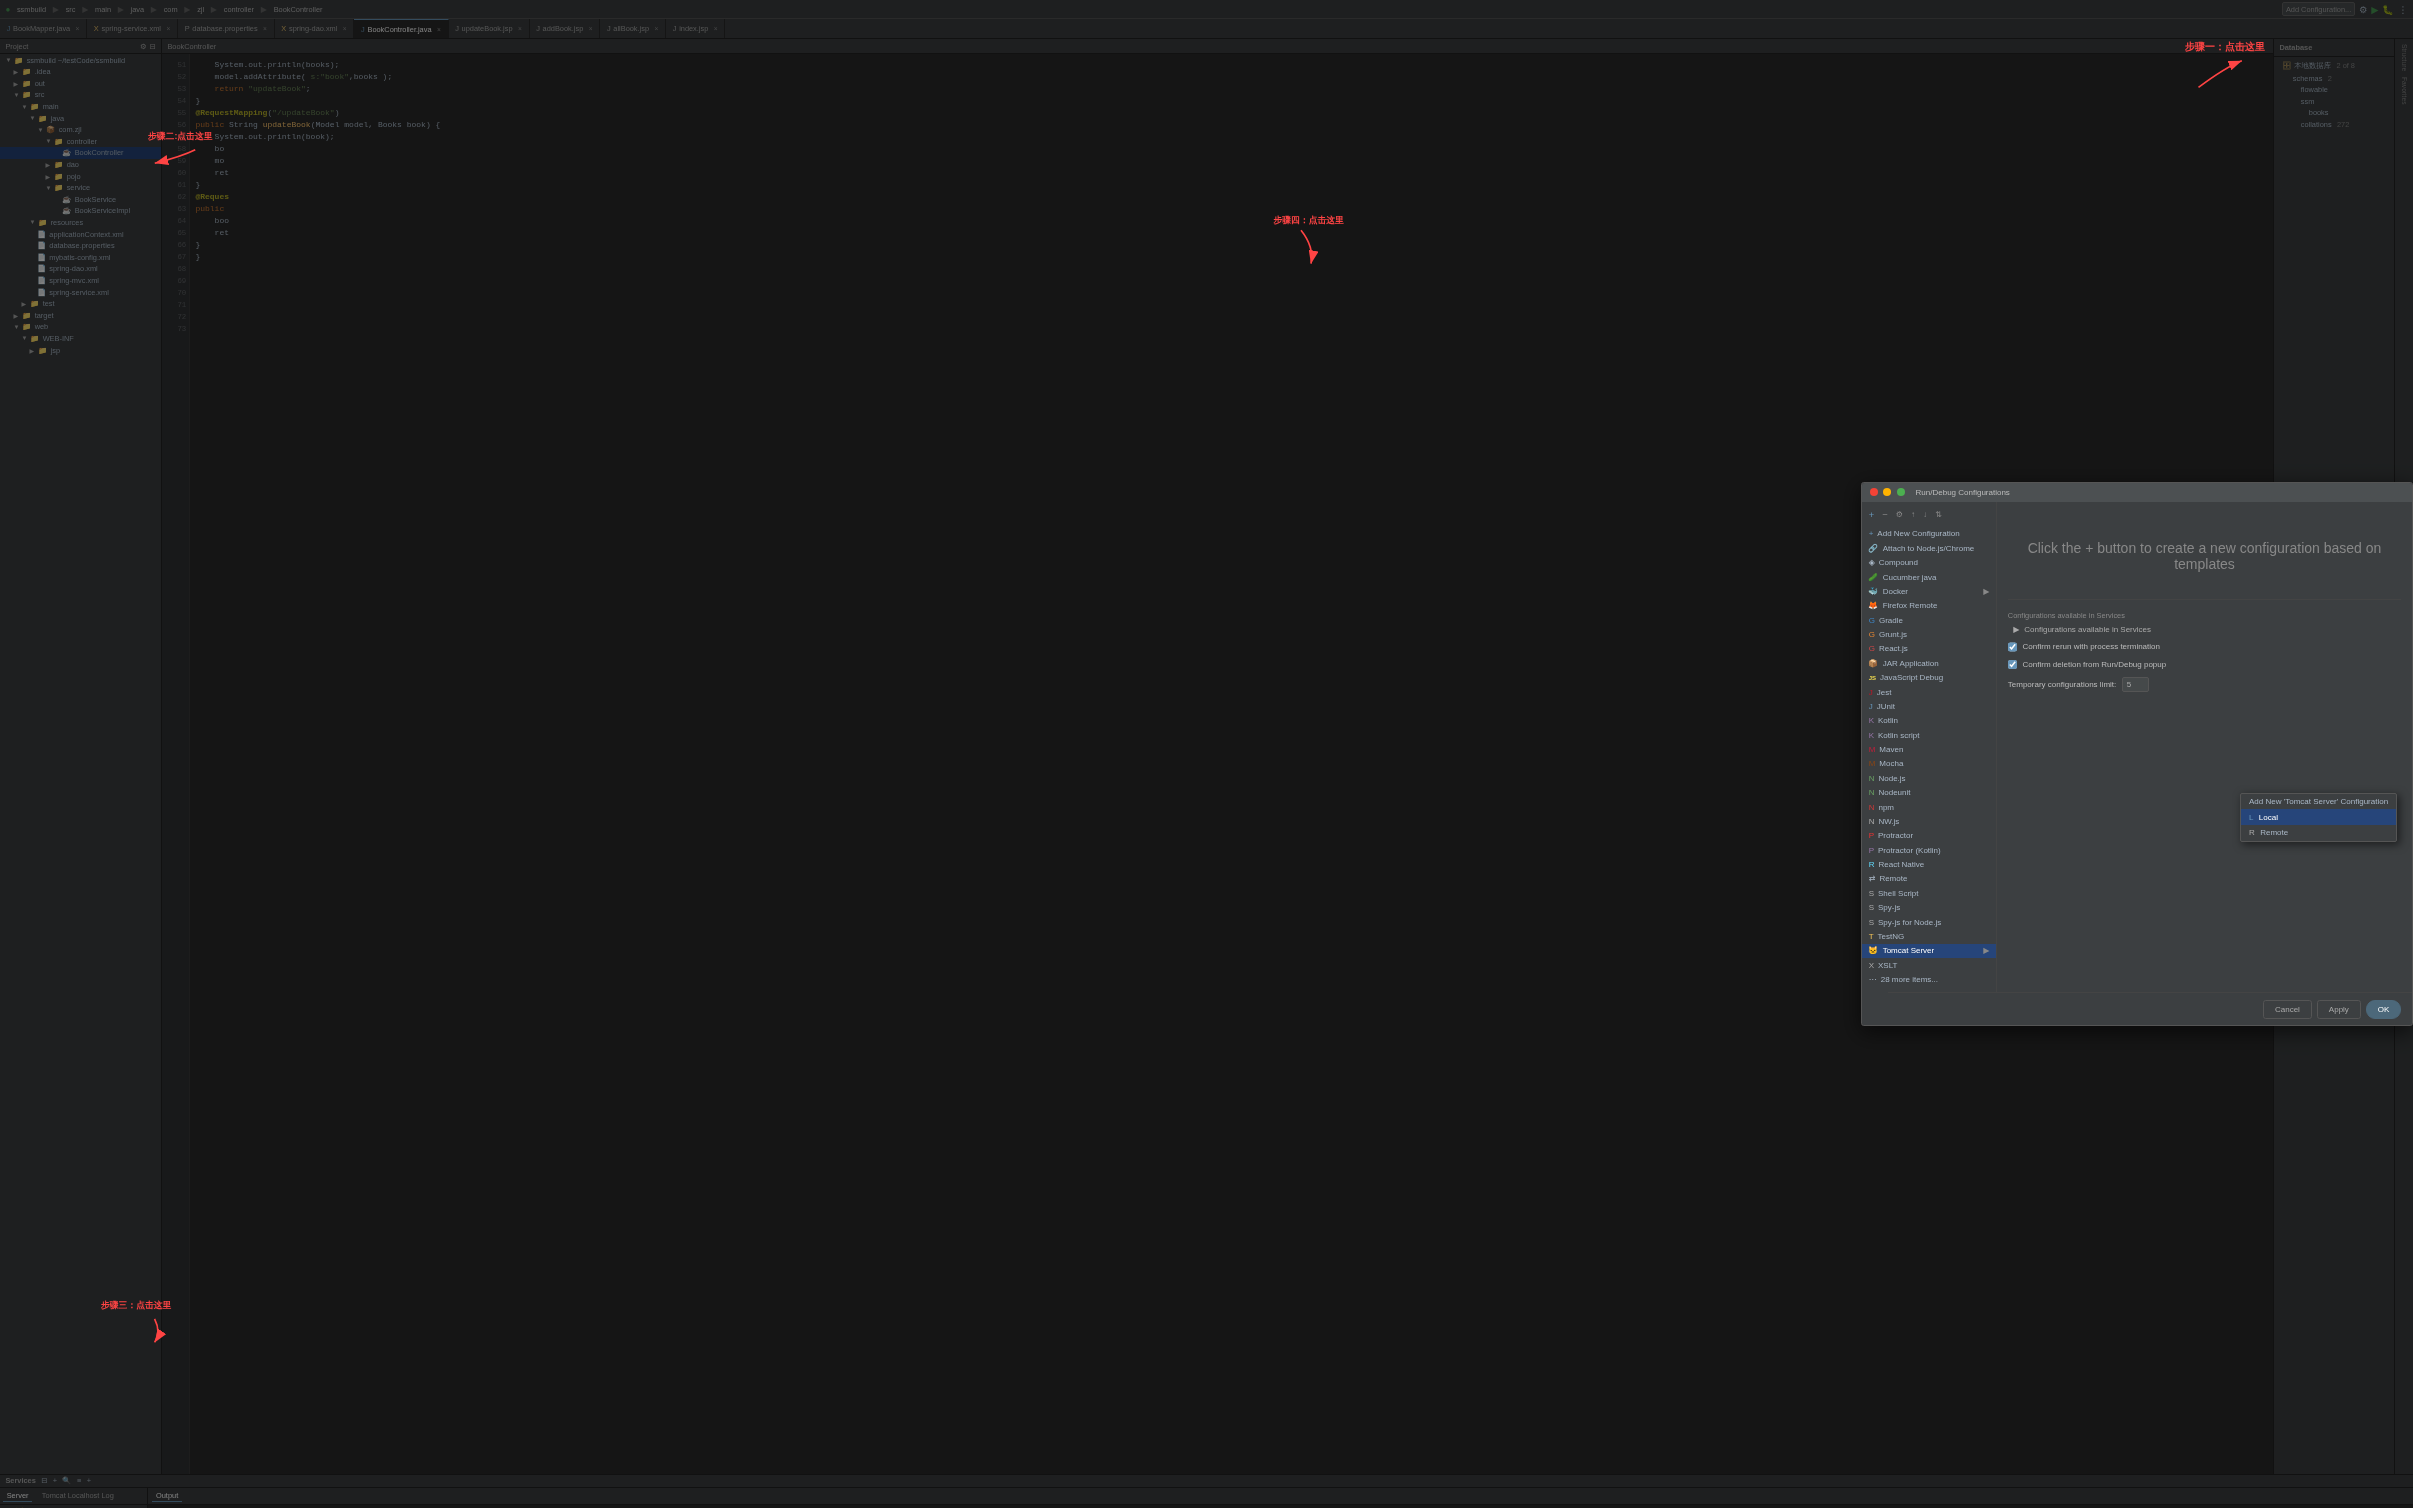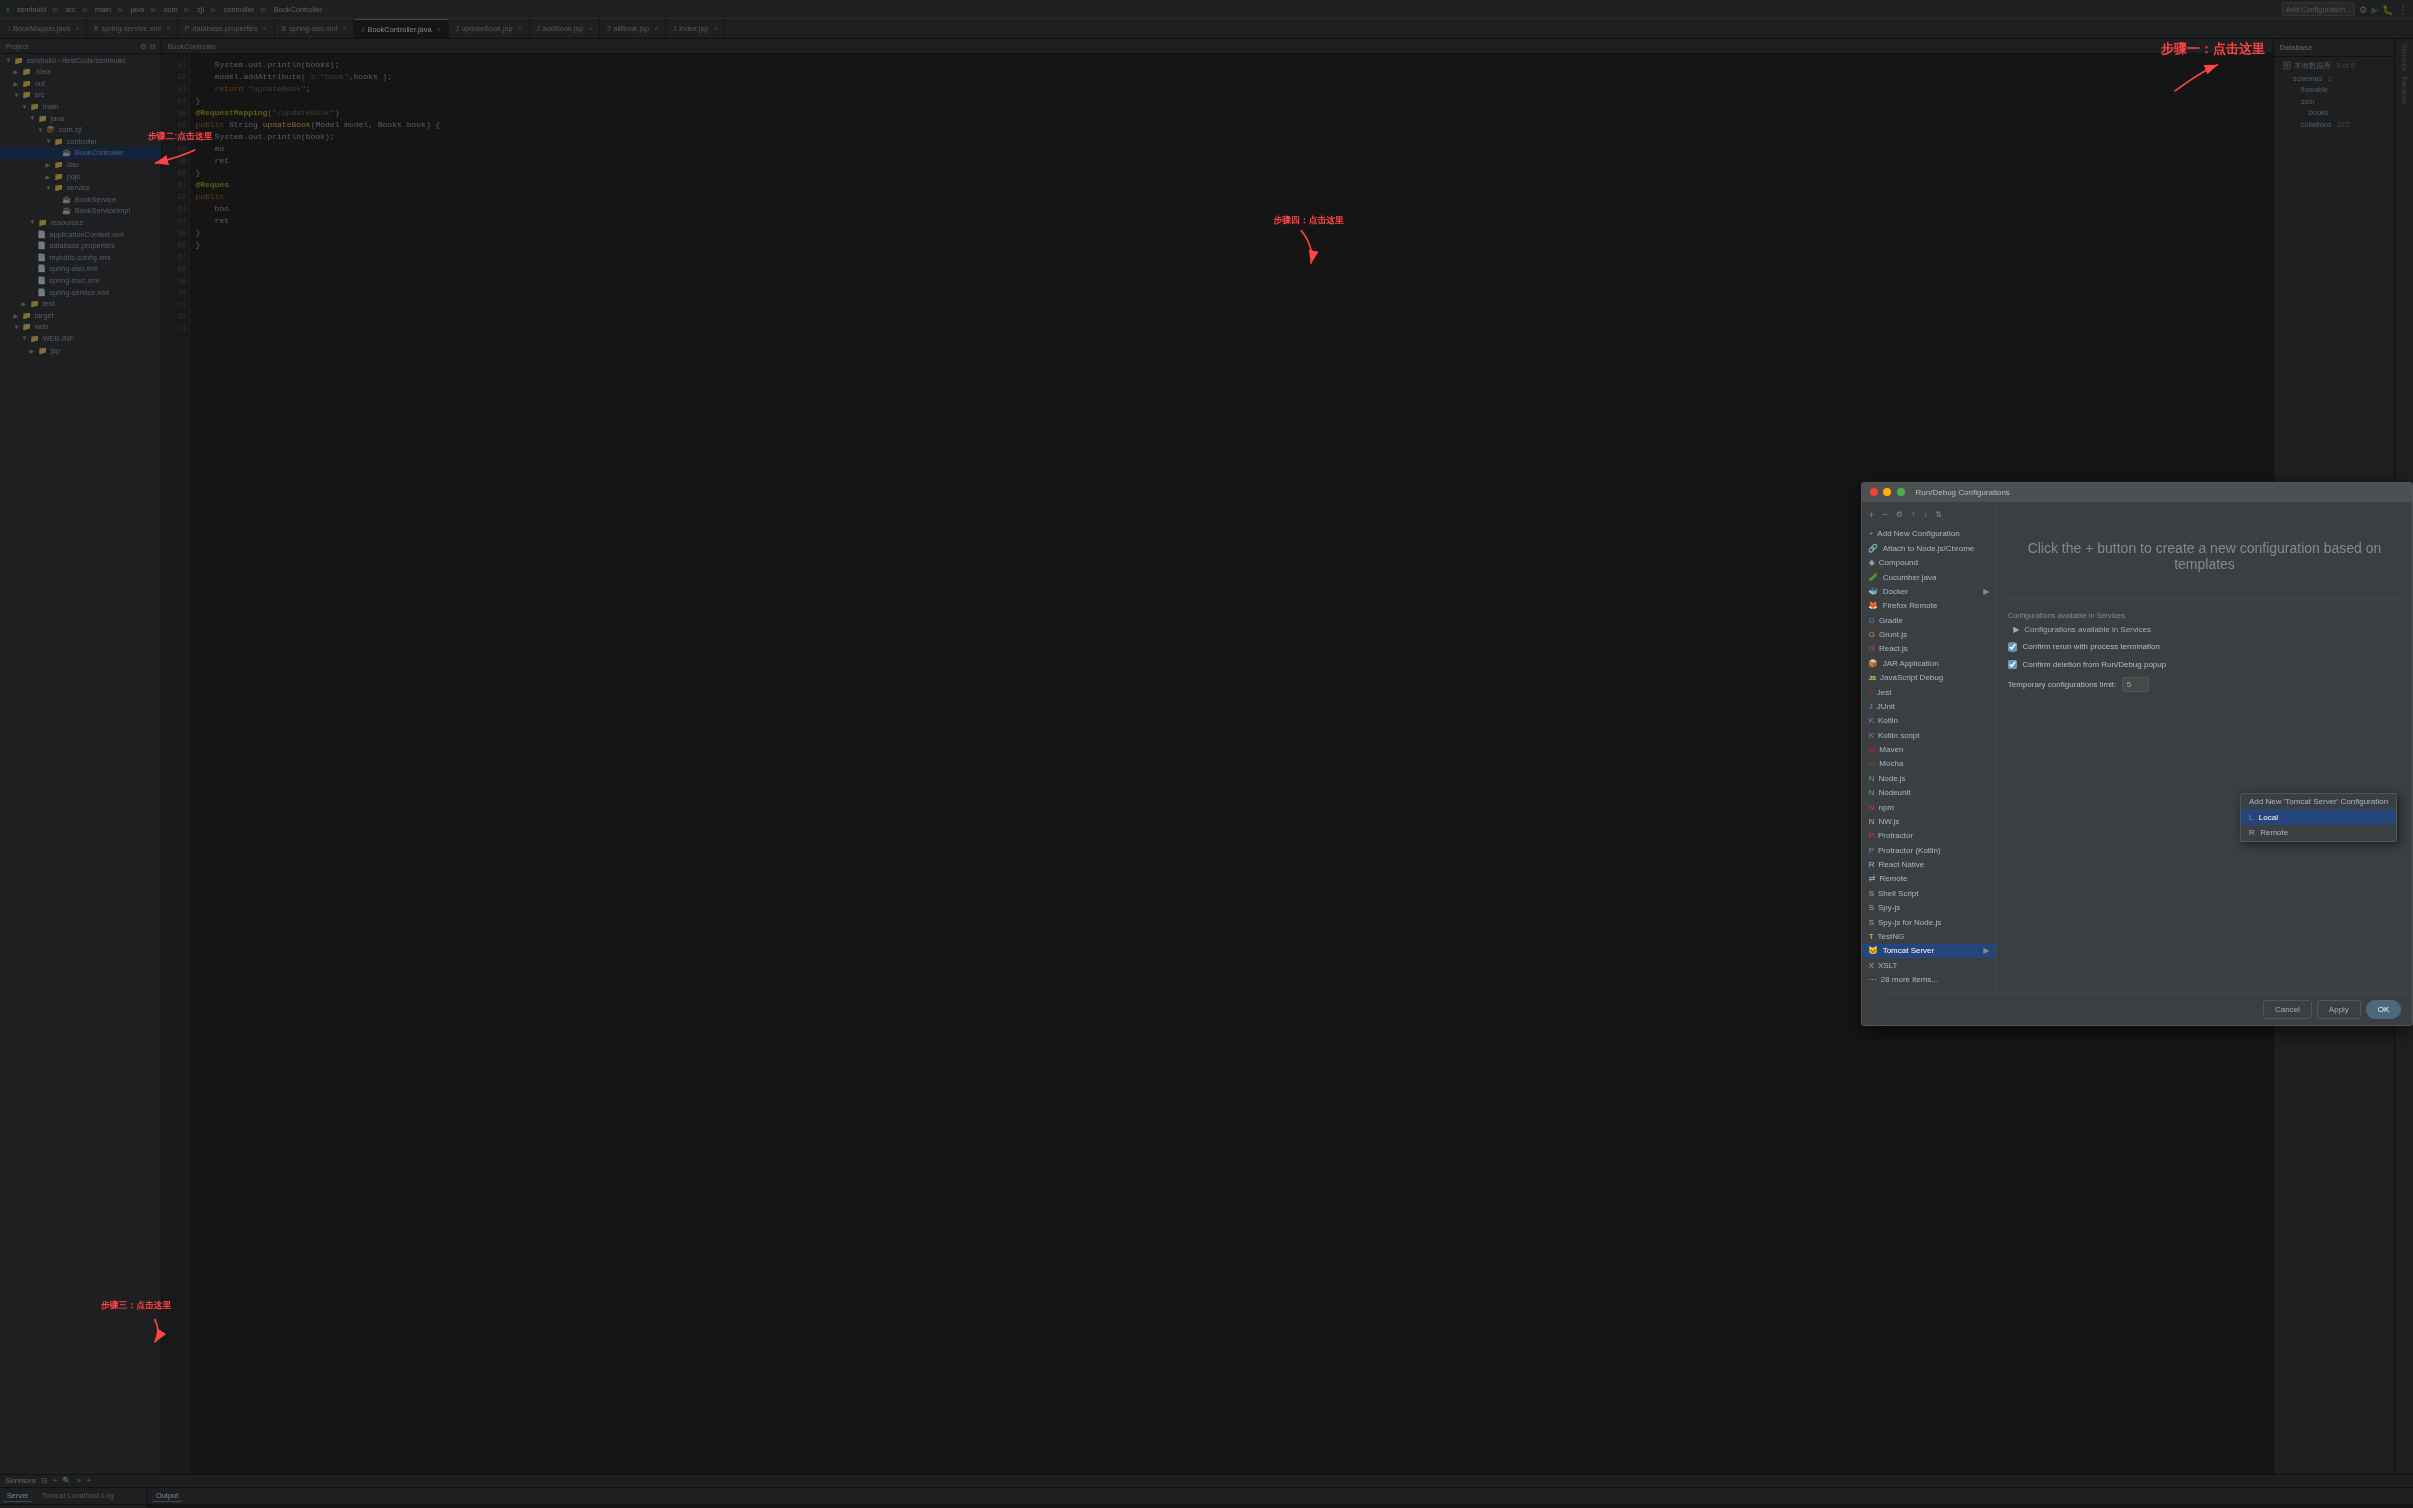--- a/index.html
+++ b/index.html
@@ -383,20 +383,21 @@
       </div>
       <div id="code-content">
         <span class="code-line">    <span class="type">System</span>.out.println(books);</span>
         <span class="code-line">    model.addAttribute( <span class="str">s:"book"</span>,books );</span>
         <span class="code-line">    <span class="kw">return</span> <span class="str">"updateBook"</span>;</span>
         <span class="code-line">}</span>
         <span class="code-line"></span>
         <span class="code-line"><span class="ann">@RequestMapping</span>(<span class="str">"/updateBook"</span>)</span>
         <span class="code-line"><span class="kw">public</span> <span class="type">String</span> <span class="fn">updateBook</span>(<span class="type">Model</span> model, <span class="type">Books</span> book) {</span>
         <span class="code-line">    <span class="type">System</span>.out.println(book);</span>
+        <span class="code-line">    bo</span>
         <span class="code-line"></span>
         <span class="code-line">    mo</span>
         <span class="code-line">    ret</span>
         <span class="code-line">}</span>
         <span class="code-line"></span>
         <span class="code-line"><span class="ann">@Reques</span></span>
         <span class="code-line"><span class="kw">public</span></span>
         <span class="code-line">    boo</span>
         <span class="code-line"></span>
         <span class="code-line">    ret</span>
@@ -688,21 +689,21 @@
       </div>
       <div class="menu-item">
         <span style="color:#aaa;">R</span>
         <span>Remote</span>
       </div>
     </div>
   </div>
 </div>
 
 <div style="position:fixed; top:40px; right:148px; z-index:300; pointer-events:none;">
-  <div style="color:#ff4444; font-weight:bold; font-size:13px; white-space:nowrap;font-family:Liberation Mono, monospace;">
+  <div style="color:#ff4444; font-weight:bold; font-size:10px; white-space:nowrap;font-family:Liberation Mono, monospace;">
     <span>步骤一：点击这里</span>
   </div>
 
   <svg width="67" height="40" style="display:block;" viewBox="0 0 100 60">
     <defs>
         <marker id="arrowhead1" markerWidth="8" markerHeight="6" refX="8" refY="3" orient="auto">
           <polygon points="0 0, 8 3, 0 6" fill="#ff4444"></polygon>
         </marker>
       </defs>
     <path d="M20,50 Q60,20 85,10" stroke="#ff4444" stroke-width="2.5" fill="none" marker-end="url(#arrowhead1)"></path>

